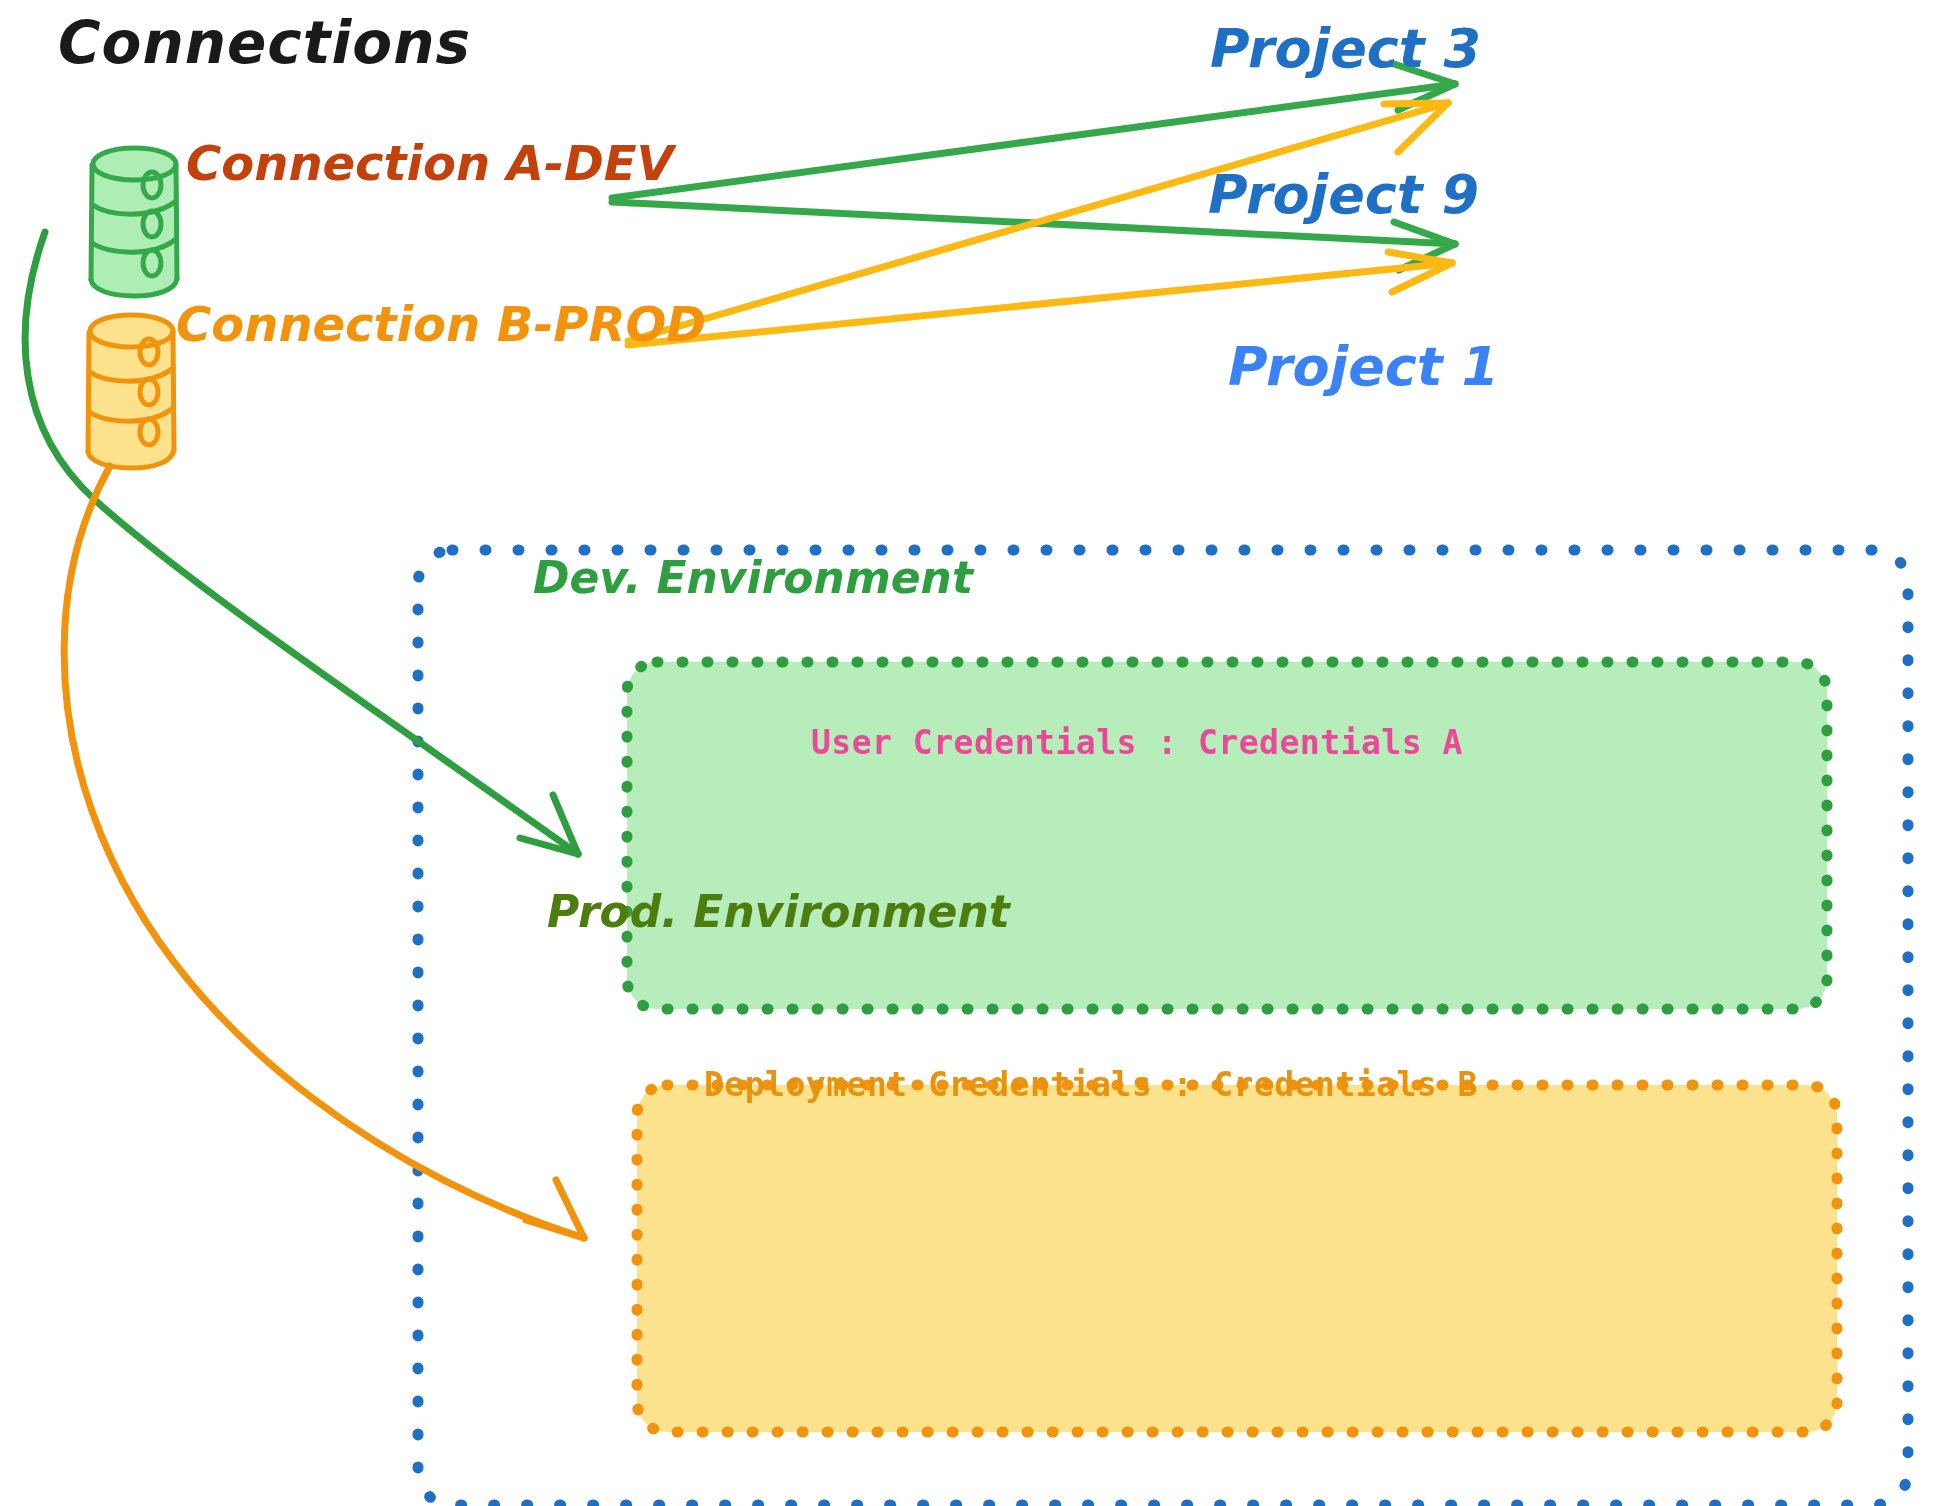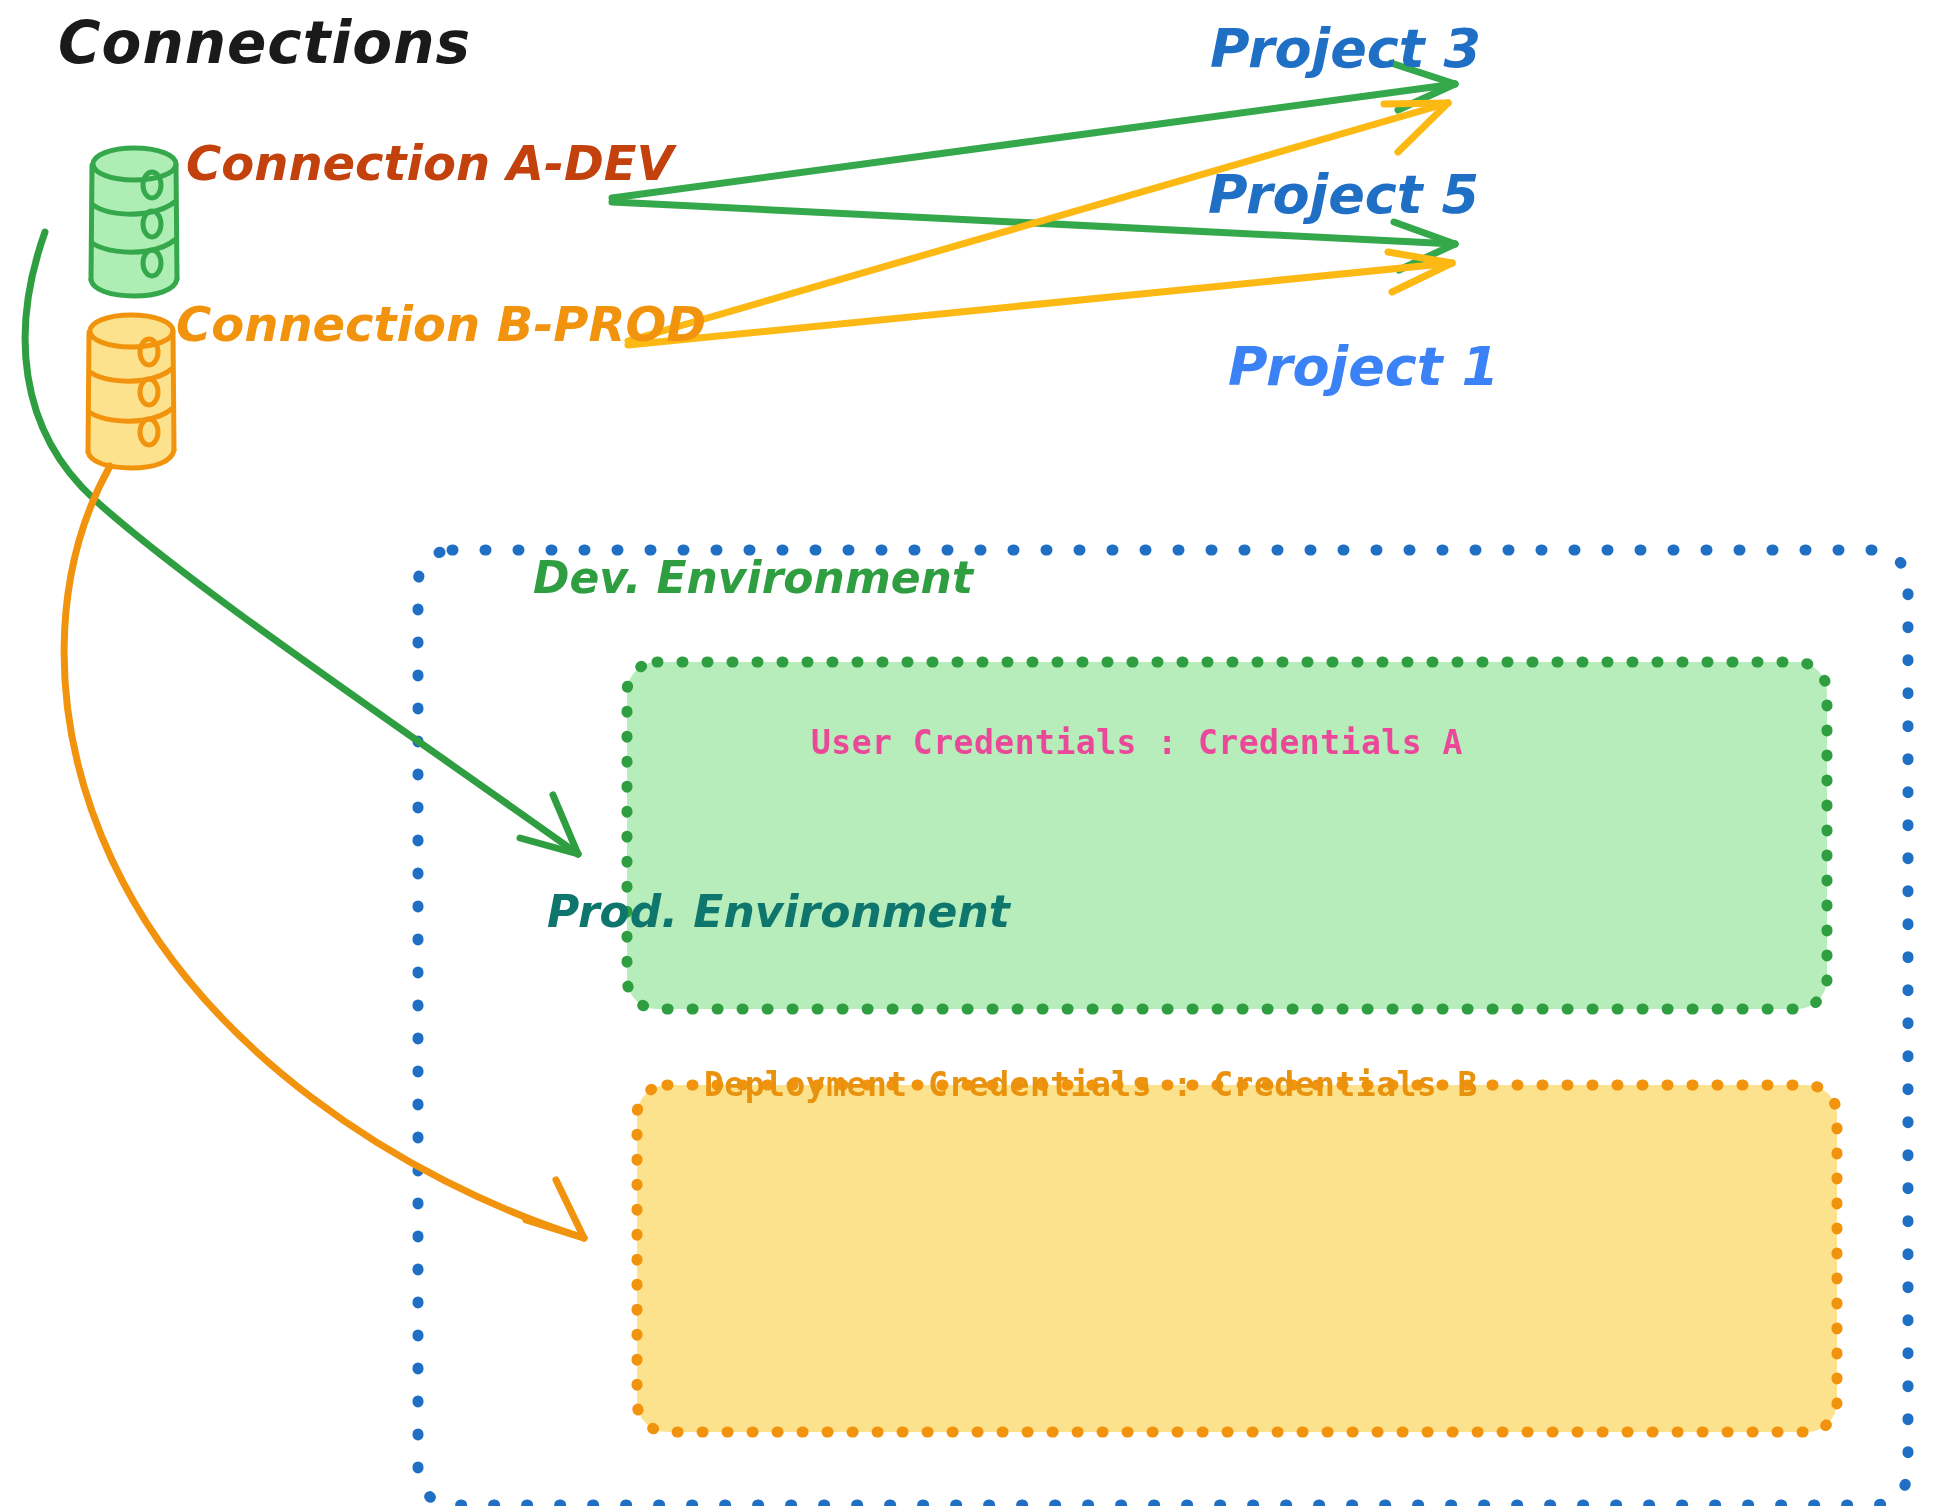--- a/index.html
+++ b/index.html
@@ -80,21 +80,21 @@
   #label-dev-env {
     left: 533px;
     top: 556px;
     font-size: 44px;
     color: #2f9e41;
   }
   #label-prod-env {
     left: 547px;
     top: 890px;
     font-size: 44px;
-    color: #0f766e;
+    color: #4d7c0f;
   }
   #label-dev-creds {
     left: 811px;
     top: 726px;
     font-size: 33px;
     color: #ec4899;
     letter-spacing: 0.5px;
   }
   #label-prod-creds {
     left: 704px;
@@ -192,21 +192,21 @@
   </svg>
 
   <div class="txt hand" id="title">Connections</div>
 
   <div class="txt hand" id="label-conn-a">Connection A-DEV</div>
 
   <div class="txt hand" id="label-conn-b">Connection B-PROD</div>
 
   <div class="txt hand" id="label-project3">Project 3</div>
 
-  <div class="txt hand" id="label-project2">Project 5</div>
+  <div class="txt hand" id="label-project2">Project 9</div>
 
   <div class="txt hand" id="label-project1">Project 1</div>
 
   <div class="txt hand" id="label-dev-env">Dev. Environment</div>
 
   <div class="txt mono" id="label-dev-creds">User Credentials : Credentials A</div>
 
   <div class="txt hand" id="label-prod-env">Prod. Environment</div>
 
   <div class="txt mono" id="label-prod-creds">Deployment Credentials : Credentials B</div>

